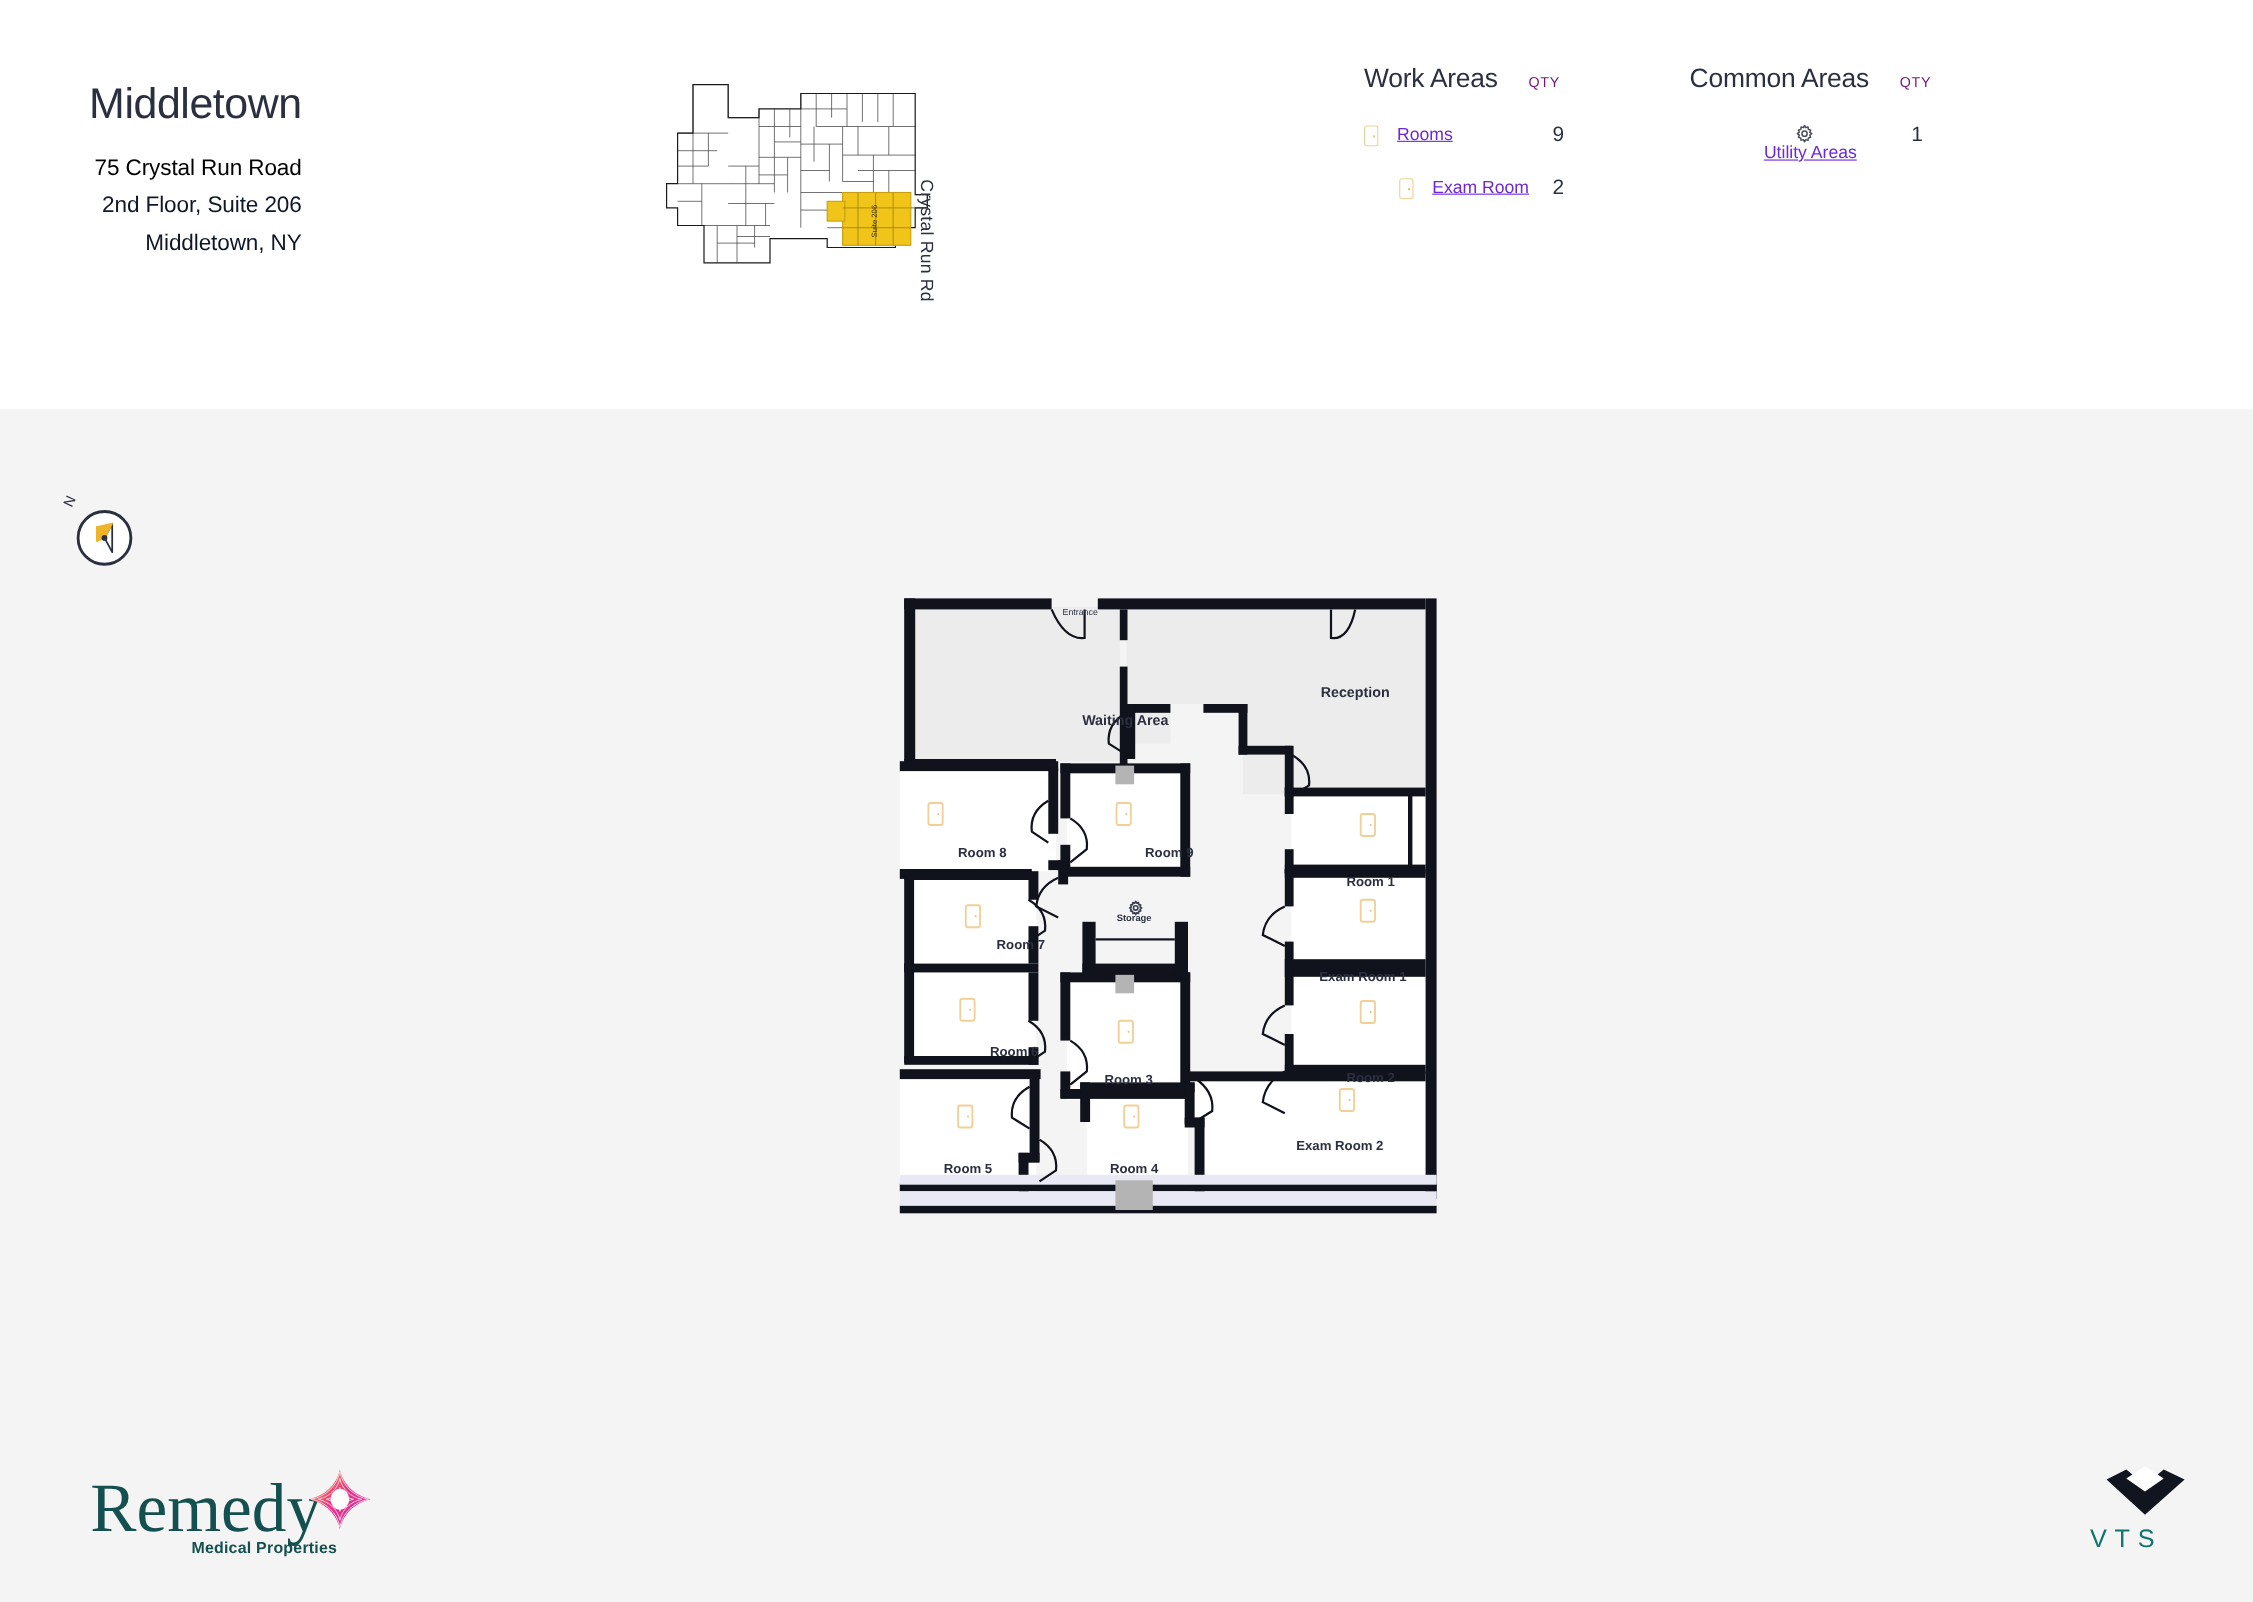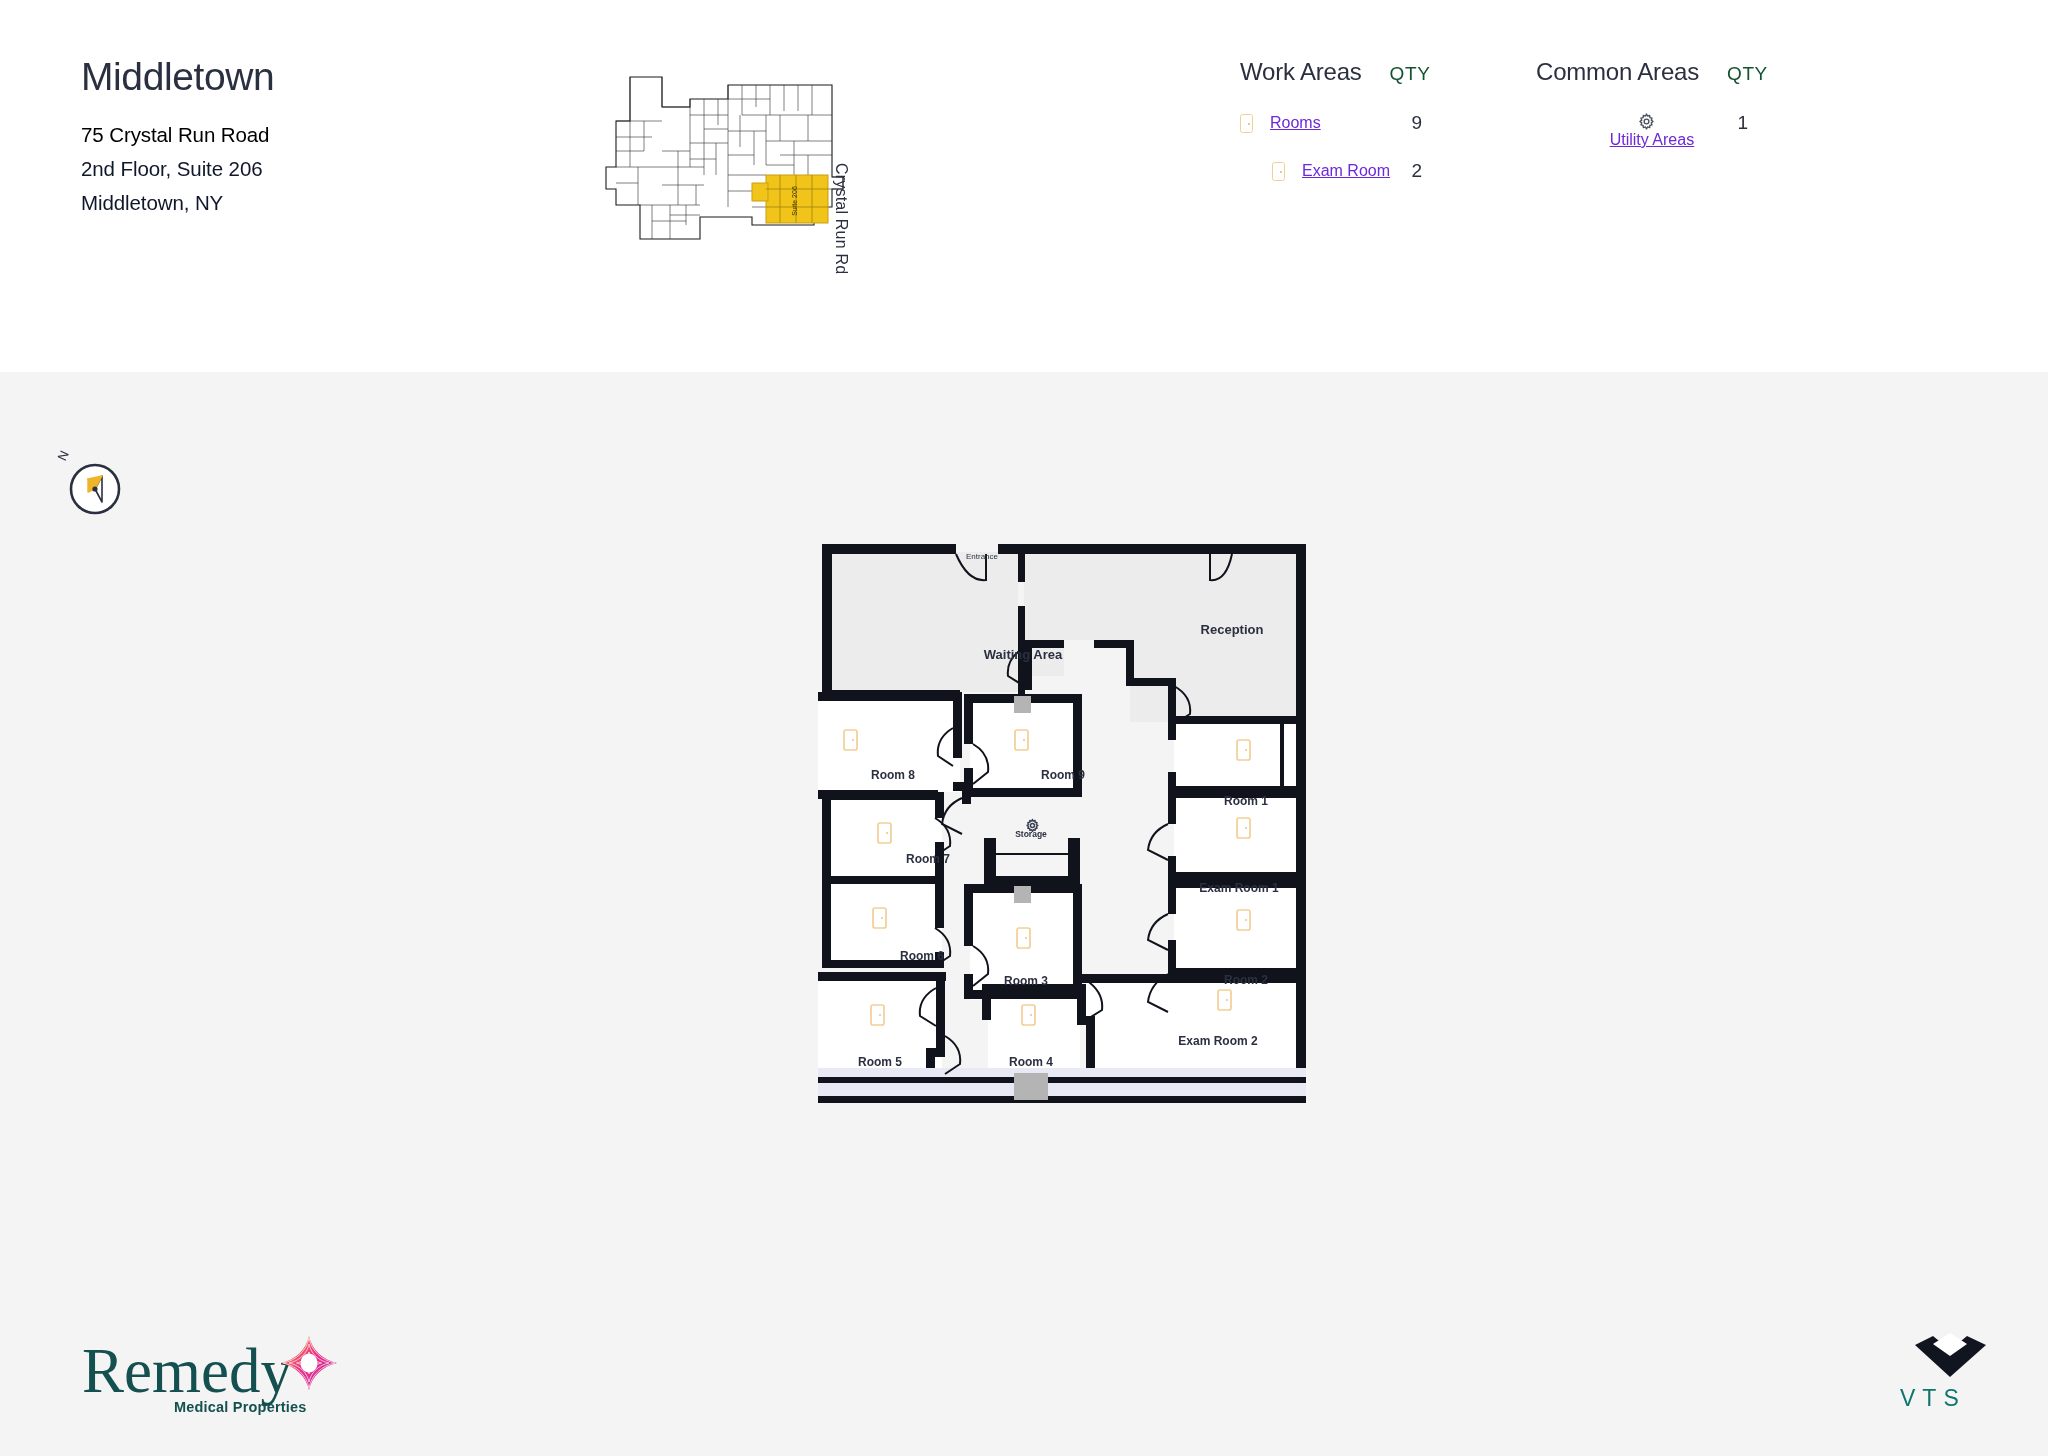--- a/index.html
+++ b/index.html
@@ -12,21 +12,21 @@
     overflow: hidden;
   }
   #page { position: relative; width: 2048px; height: 1456px; }
 
   
   .header {
     position: absolute; left: 0; top: 0;
     width: 2048px; height: 372px;
     background: #ffffff;
   }
-  .title-block { position: absolute; left: 81px; top: 54px; }
+  .title-block { position: absolute; left: 81px; top: 72px; text-align: right; }
   .bldg-name {
     font-size: 39px; font-weight: 400; letter-spacing: -0.4px;
     color: #2b3040; line-height: 1.2;
   }
   .addr-1 {
     font-size: 20.5px; font-weight: 400; color: #000000;
     margin-top: 22px; letter-spacing: -0.1px;
   }
   .addr-2, .addr-3 {
     font-size: 20.5px; font-weight: 400; color: #0f172a;
@@ -45,21 +45,21 @@
 
   
   .legend { position: absolute; top: 58px; }
   .legend.work { left: 1240px; }
   .legend.common { left: 1536px; }
   .legend-head {
     display: flex; align-items: baseline; gap: 28px;
   }
   .legend-title { font-size: 24px; font-weight: 400; color: #2b3040; letter-spacing: -0.2px; }
   .legend-qty-head {
-    font-size: 19px; color: #14532d; letter-spacing: 0.6px; font-weight: 400;
+    font-size: 13px; color: #701a75; letter-spacing: 0.6px; font-weight: 400;
   }
   .legend-row {
     display: flex; align-items: center; margin-top: 26px;
     height: 22px;
   }
   .legend-row .lg-icon { width: 30px; display: flex; align-items: center; justify-content: flex-start; }
   .legend-row .lg-label { font-size: 16px; color: #6d28d9; white-space: nowrap; text-decoration: underline; }
   .legend-row .lg-qty { font-size: 19px; color: #2b3040; position: absolute; text-align: right; width: 30px; }
 
   .door-glyph {

